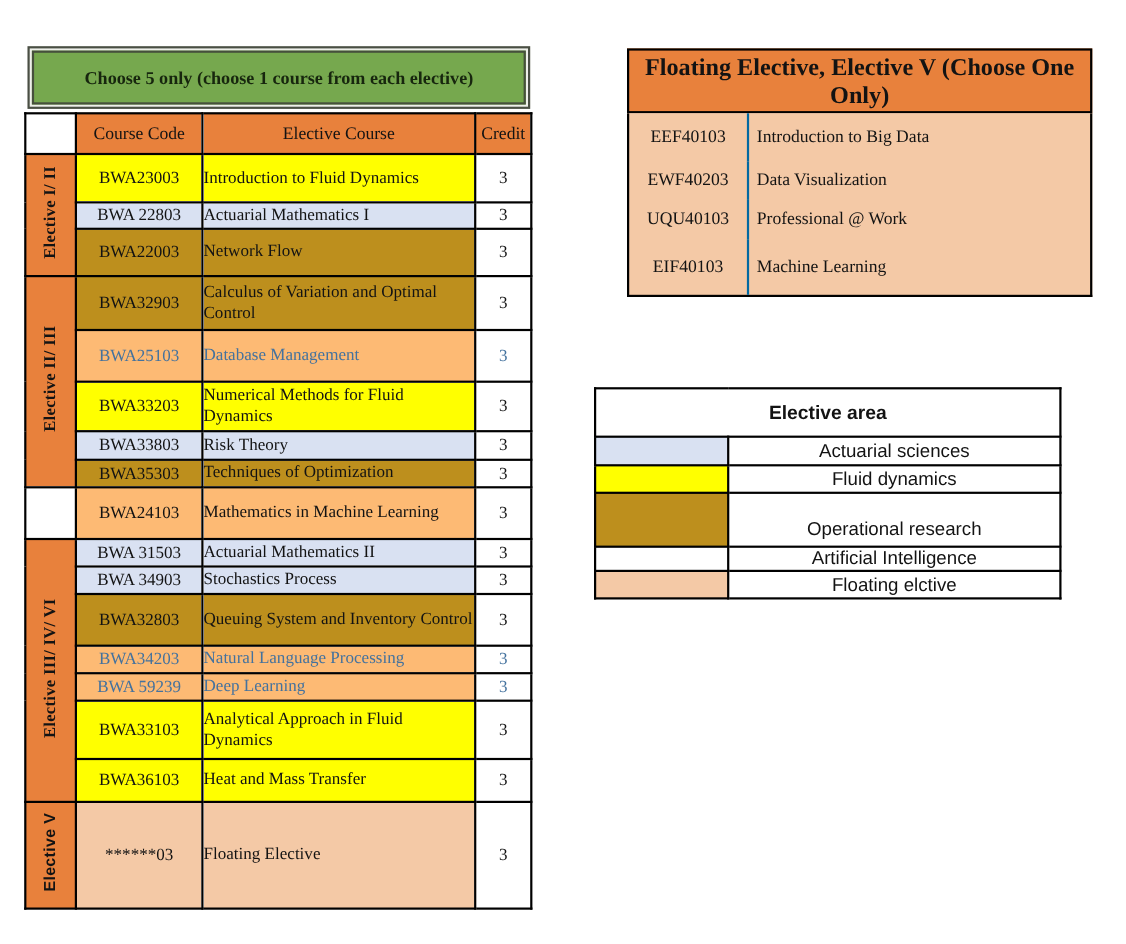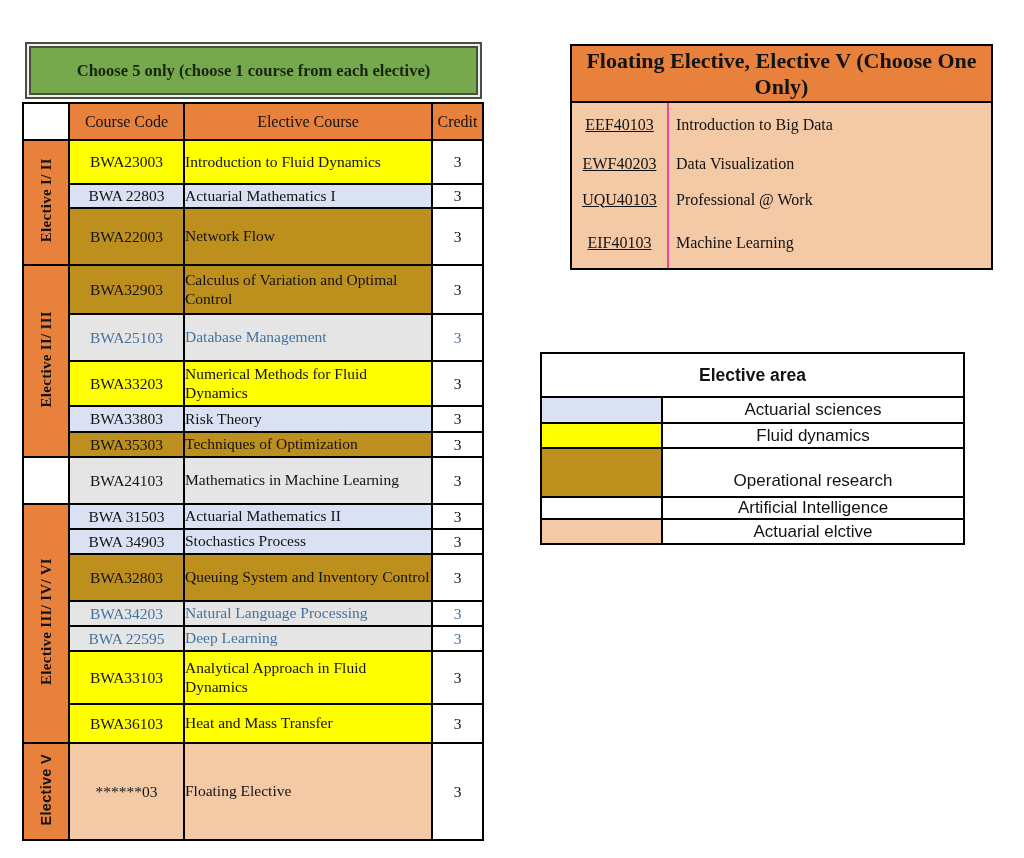--- a/index.html
+++ b/index.html
@@ -23,33 +23,33 @@
   td.course { text-align:left; padding:1px 3px 1px 4px; font-size:15.5px; line-height:1.22; }
   td.credit { text-align:center; font-size:15.5px; background:#fff; }
   td.vlabel { background:var(--orange); text-align:center; vertical-align:middle; }
   td.vempty { background:#fff; }
   .vtext { writing-mode:vertical-rl; transform:rotate(180deg); font-weight:bold;
            font-size:15px; letter-spacing:.3px; white-space:nowrap; display:inline-block; }
   tr.sansline .vtext { font-family:"Liberation Sans", sans-serif; font-size:14.5px; }
   tr.r-fluid td.code, tr.r-fluid td.course { background:var(--yellow); }
   tr.r-act   td.code, tr.r-act   td.course { background:var(--lavender); }
   tr.r-oper  td.code, tr.r-oper  td.course { background:var(--gold); }
-  tr.r-ai    td.code, tr.r-ai    td.course { background:#e5e5e5; }
+  tr.r-ai    td.code, tr.r-ai    td.course { background:#fdba74; }
   tr.r-float td.code, tr.r-float td.course { background:var(--peach); }
   tr.r-blue td.code, tr.r-blue td.course, tr.r-blue td.credit { color:var(--blue_text); }
 
   
   .fe { position:absolute; left:570px; top:44px; width:423px; }
   .fe-head { border:2px solid #000; background:var(--orange); height:59px;
              display:flex; align-items:center; justify-content:center;
              font-weight:bold; font-size:22px; text-align:center; }
   .fe-body { border:2px solid #000; border-top:none; background:var(--peach); }
   .fe-row { display:flex; }
-  .fe-code { width:97px; border-right:2px solid #ec4899; display:flex; align-items:center;
-             justify-content:center; font-size:16px;text-decoration:underline; }
+  .fe-code { width:109px; border-right:2px solid #0369a1; display:flex; align-items:center;
+             justify-content:center; font-size:16px; }
   .fe-name { flex:1; display:flex; align-items:center; padding-left:7px; font-size:16px; }
 
   
   table.legend { position:absolute; left:540px; top:352px; border-collapse:collapse;
                  table-layout:fixed; width:423px; font-family:"Liberation Sans", sans-serif; }
   table.legend td { border:2px solid #000; padding:0; }
   td.lg-head { text-align:center; font-weight:bold; font-size:17.5px; background:#fff; }
   td.lg-label { text-align:center; font-size:17px; background:#fff; }
   td.lg-label.bottom { vertical-align:bottom; padding-bottom:5px;margin-top:48px; }
   td.sw { background:#fff; }
@@ -89,21 +89,21 @@
       <td class="vlabel" rowspan="3"><span class="vtext">Elective I/ II</span></td>
       <td class="code">BWA23003</td>
       <td class="course">Introduction to Fluid Dynamics</td>
       <td class="credit">3</td>
     </tr>
     <tr class="r-act" style="height:24px">
       <td class="code">BWA 22803</td>
       <td class="course">Actuarial Mathematics I</td>
       <td class="credit">3</td>
     </tr>
-    <tr class="r-oper" style="height:57px">
+    <tr class="r-oper" style="height:43px">
       <td class="code">BWA22003</td>
       <td class="course">Network Flow</td>
       <td class="credit">3</td>
     </tr>
 
     <tr class="r-oper" style="height:49px">
       <td class="vlabel" rowspan="5"><span class="vtext">Elective II/ III</span></td>
       <td class="code">BWA32903</td>
       <td class="course">Calculus of Variation and Optimal Control</td>
       <td class="credit">3</td>
@@ -151,21 +151,21 @@
       <td class="code">BWA32803</td>
       <td class="course">Queuing System and Inventory Control</td>
       <td class="credit">3</td>
     </tr>
     <tr class="r-ai r-blue" style="height:25px">
       <td class="code">BWA34203</td>
       <td class="course">Natural Language Processing</td>
       <td class="credit">3</td>
     </tr>
     <tr class="r-ai r-blue" style="height:25px">
-      <td class="code">BWA 22595</td>
+      <td class="code">BWA 59239</td>
       <td class="course">Deep Learning</td>
       <td class="credit">3</td>
     </tr>
     <tr class="r-fluid" style="height:53px">
       <td class="code">BWA33103</td>
       <td class="course">Analytical Approach in Fluid Dynamics</td>
       <td class="credit">3</td>
     </tr>
     <tr class="r-fluid" style="height:39px">
       <td class="code">BWA36103</td>
@@ -225,16 +225,16 @@
   <tr style="height:49px">
     <td class="sw sw-oper"></td>
     <td class="lg-label bottom">Operational research</td>
   </tr>
   <tr style="height:22px">
     <td class="sw sw-ai"></td>
     <td class="lg-label">Artificial Intelligence</td>
   </tr>
   <tr style="height:25px">
     <td class="sw sw-float"></td>
-    <td class="lg-label">Actuarial elctive</td>
+    <td class="lg-label">Floating elctive</td>
   </tr>
   </tbody>
 </table>
 
 </body></html>

